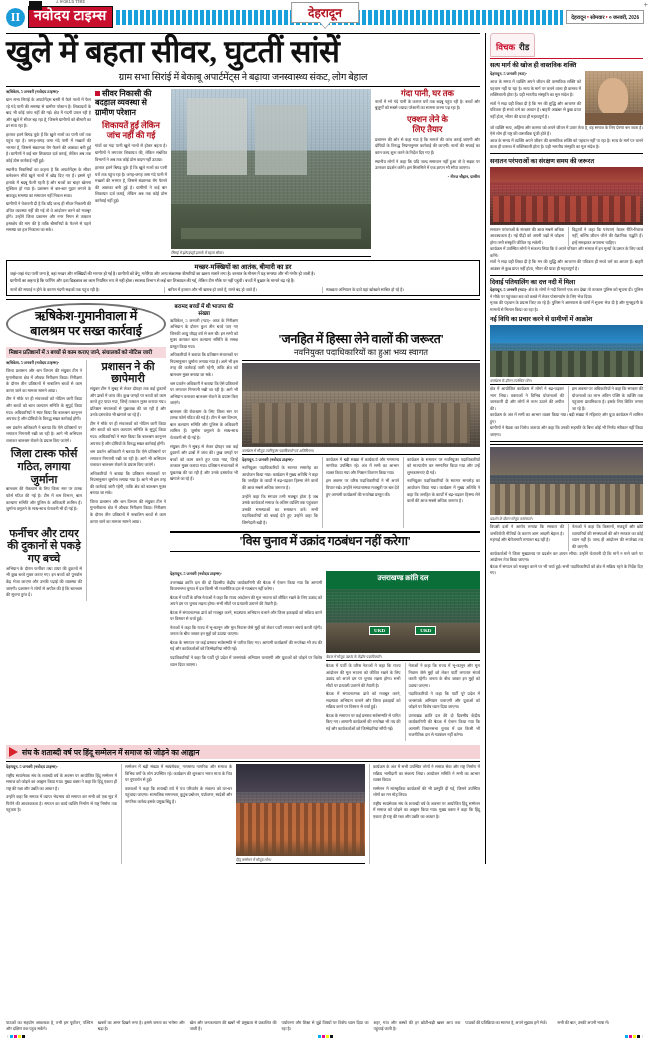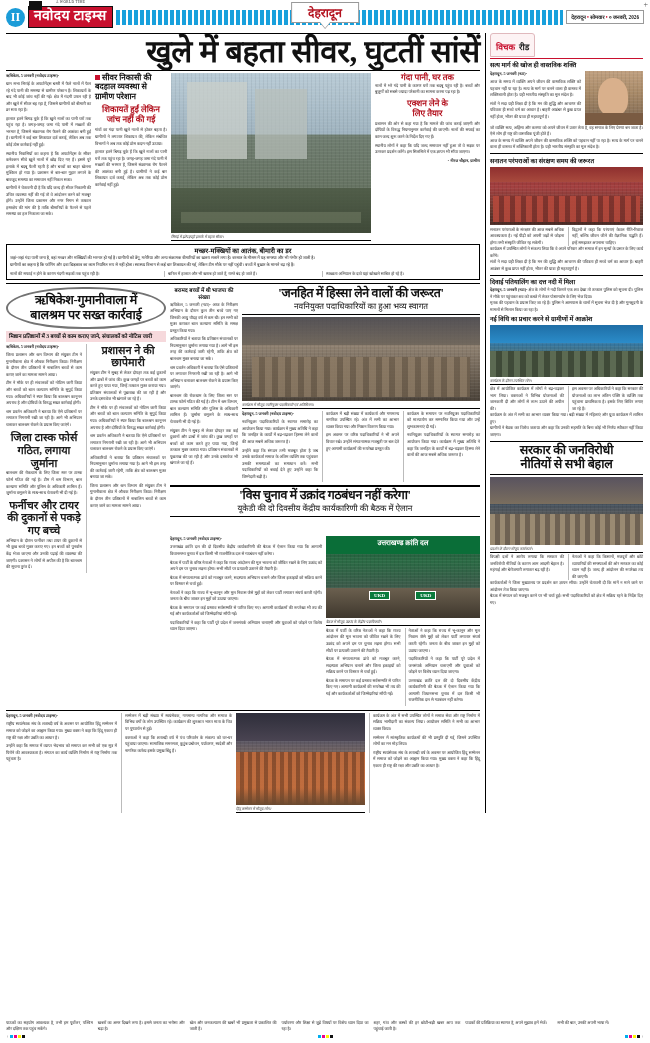--- a/index.html
+++ b/index.html
@@ -50,21 +50,21 @@
   .mh-plus { position:absolute; right:-4px; top:0px; font-size:8px; color:#555; }
 
   
   .body-grid { display:flex; gap:5px; margin-top:3px; }
   .col-main { width:474px; flex:none; }
   .col-right { width:158px; flex:none; border-left:1px solid #000; padding-left:4px; }
 
   
   .lead-head {
     font-size:31px; font-weight:bold; letter-spacing:-.3px;
-    line-height:1.05; text-align:right; margin:2px 0 1px;
+    line-height:1.05; text-align:left; margin:2px 0 1px;
     font-family:"Liberation Serif", serif;
   }
   .lead-sub { font-size:9.6px; text-align:center; margin-bottom:3px; letter-spacing:-.2px; }
 
   
   .tx { font-size:4.05px; line-height:1.62; text-align:justify; color:#1a1a1a; }
   .tx p { margin:0 0 2px; }
 
   .colset { display:flex; gap:4px; }
   .vr { border-left:1px solid #bbb; }
@@ -155,20 +155,21 @@
     <div class="mh-city">देहरादून</div>
     <div class="mh-plus">+</div>
   </div>
 
   <div class="body-grid">
 
     <div class="col-main">
 
       <div style="border-top:1px solid #000;"></div>
       <div class="lead-head">खुले में बहता सीवर, घुटतीं सांसें</div>
+      <div class="lead-sub">ग्राम सभा सिरांई में बेकाबू अपार्टमेंट्स ने बढ़ाया जनस्वास्थ्य संकट, लोग बेहाल</div>
       <div style="border-top:1px solid #000; margin-bottom:2px;"></div>
 
       <div class="colset">
 
         <div style="width:85px;" class="tx">
           <p><b>ऋषिकेश, 5 जनवरी (नवोदय टाइम्स)-</b></p>
           <p>ग्राम सभा सिरांई के अपार्टमेंट्स बस्ती में फैले नालों में फैल रहे गंदे पानी की समस्या से ग्रामीण परेशान हैं। शिकायतों के बाद भी कोई जांच नहीं की गई। क्षेत्र में गंदगी उफन रही है और खुले में सीवर बह रहा है, जिससे ग्रामीणों को बीमारी का डर सता रहा है।</p>
           <p>हालात इतने बिगड़ चुके हैं कि खुले नालों का पानी घरों तक पहुंच रहा है। जगह-जगह जमा गंदे पानी में मच्छरों की भरमार है, जिससे संक्रामक रोग फैलने की आशंका बनी हुई है। ग्रामीणों ने कई बार शिकायत दर्ज कराई, लेकिन अब तक कोई ठोस कार्रवाई नहीं हुई।</p>
           <p>स्थानीय निवासियों का कहना है कि अपार्टमेंट्स के सीवर कनेक्शन सीधे खुले नालों में छोड़ दिए गए हैं। इससे पूरे इलाके में बदबू फैली रहती है और बच्चों का बाहर खेलना मुश्किल हो गया है। प्रशासन से बार-बार गुहार लगाने के बावजूद समस्या का समाधान नहीं निकल सका।</p>
           <p>ग्रामीणों ने चेतावनी दी है कि यदि जल्द ही सीवर निकासी की उचित व्यवस्था नहीं की गई तो वे आंदोलन करने को मजबूर होंगे। उन्होंने जिला प्रशासन और नगर निगम से तत्काल हस्तक्षेप की मांग की है ताकि बीमारियों के फैलने से पहले समस्या का हल निकाला जा सके।</p>
@@ -227,21 +228,21 @@
             <div class="mini-head">मिष्ठान प्रतिष्ठानों में 3 बच्चों से काम कराए जाने, संचालकों को नोटिस जारी</div>
           </div>
           <div class="colset" style="margin-top:2px;">
             <div style="width:76px;" class="tx">
               <p><b>ऋषिकेश, 5 जनवरी (नवोदय टाइम्स)-</b></p>
               <p>जिला प्रशासन और श्रम विभाग की संयुक्त टीम ने गुमानीवाला क्षेत्र में औचक निरीक्षण किया। निरीक्षण के दौरान तीन प्रतिष्ठानों में नाबालिग बच्चों से काम कराए जाने का मामला सामने आया।</p>
               <p>टीम ने मौके पर ही संचालकों को नोटिस जारी किया और बच्चों को बाल कल्याण समिति के सुपुर्द किया गया। अधिकारियों ने स्पष्ट किया कि बालश्रम कानूनन अपराध है और दोषियों के विरुद्ध सख्त कार्रवाई होगी।</p>
               <p>श्रम प्रवर्तन अधिकारी ने बताया कि ऐसे प्रतिष्ठानों पर लगातार निगरानी रखी जा रही है। आगे भी अभियान चलाकर बालश्रम रोकने के प्रयास किए जाएंगे।</p>
               <div class="mini-head-lg" style="text-align:center;margin:3px 0 1px;">जिला टास्क फोर्स गठित, लगाया जुर्माना</div>
               <p>बालश्रम की रोकथाम के लिए जिला स्तर पर टास्क फोर्स गठित की गई है। टीम में श्रम विभाग, बाल कल्याण समिति और पुलिस के अधिकारी शामिल हैं। जुर्माना वसूलने के साथ-साथ चेतावनी भी दी गई है।</p>
-              <div class="mini-head-lg" style="text-align:center;margin:2px 0 1px;">फर्नीचर और टायर की दुकानों से पकड़े गए बच्चे</div>
+              <div class="mini-head-lg" style="text-align:center;margin:14px 0 1px;">फर्नीचर और टायर की दुकानों से पकड़े गए बच्चे</div>
               <p>अभियान के दौरान फर्नीचर तथा टायर की दुकानों से भी कुछ बच्चे मुक्त कराए गए। इन बच्चों को पुनर्वास केंद्र भेजा जाएगा और उनकी पढ़ाई की व्यवस्था की जाएगी। प्रशासन ने लोगों से अपील की है कि बालश्रम की सूचना तुरंत दें।</p>
             </div>
             <div style="width:80px;" class="tx vr">
               <div class="mini-head-lg" style="text-align:center;margin-bottom:1px;padding-left:3px;">प्रशासन ने की छापेमारी</div>
               <div style="padding-left:3px;">
                 <p>संयुक्त टीम ने सुबह से लेकर दोपहर तक कई दुकानों और ढाबों में जांच की। कुछ जगहों पर बच्चों को काम करते हुए पाया गया, जिन्हें तत्काल मुक्त कराया गया। प्रतिष्ठान संचालकों से पूछताछ की जा रही है और उनके दस्तावेज भी खंगाले जा रहे हैं।</p>
                 <p>टीम ने मौके पर ही संचालकों को नोटिस जारी किया और बच्चों को बाल कल्याण समिति के सुपुर्द किया गया। अधिकारियों ने स्पष्ट किया कि बालश्रम कानूनन अपराध है और दोषियों के विरुद्ध सख्त कार्रवाई होगी।</p>
                 <p>श्रम प्रवर्तन अधिकारी ने बताया कि ऐसे प्रतिष्ठानों पर लगातार निगरानी रखी जा रही है। आगे भी अभियान चलाकर बालश्रम रोकने के प्रयास किए जाएंगे।</p>
                 <p>अधिकारियों ने बताया कि प्रतिष्ठान संचालकों पर नियमानुसार जुर्माना लगाया गया है। आगे भी इस तरह की कार्रवाई जारी रहेगी, ताकि क्षेत्र को बालश्रम मुक्त बनाया जा सके।</p>
                 <p>जिला प्रशासन और श्रम विभाग की संयुक्त टीम ने गुमानीवाला क्षेत्र में औचक निरीक्षण किया। निरीक्षण के दौरान तीन प्रतिष्ठानों में नाबालिग बच्चों से काम कराए जाने का मामला सामने आया।</p>
@@ -256,21 +257,21 @@
 
             <div style="width:68px;" class="tx">
               <div class="mini-head" style="text-align:center;">बरामद बच्चों में थी भाजपा की संख्या</div>
               <p style="margin-top:1px">ऋषिकेश, 5 जनवरी (नटा)- आज के निरीक्षण अभियान के दौरान कुल तीन बच्चे पाए गए जिनकी आयु चौदह वर्ष से कम थी। इन सभी को मुक्त कराकर बाल कल्याण समिति के समक्ष प्रस्तुत किया गया।</p>
               <p>अधिकारियों ने बताया कि प्रतिष्ठान संचालकों पर नियमानुसार जुर्माना लगाया गया है। आगे भी इस तरह की कार्रवाई जारी रहेगी, ताकि क्षेत्र को बालश्रम मुक्त बनाया जा सके।</p>
               <p>श्रम प्रवर्तन अधिकारी ने बताया कि ऐसे प्रतिष्ठानों पर लगातार निगरानी रखी जा रही है। आगे भी अभियान चलाकर बालश्रम रोकने के प्रयास किए जाएंगे।</p>
               <p>बालश्रम की रोकथाम के लिए जिला स्तर पर टास्क फोर्स गठित की गई है। टीम में श्रम विभाग, बाल कल्याण समिति और पुलिस के अधिकारी शामिल हैं। जुर्माना वसूलने के साथ-साथ चेतावनी भी दी गई है।</p>
               <p>संयुक्त टीम ने सुबह से लेकर दोपहर तक कई दुकानों और ढाबों में जांच की। कुछ जगहों पर बच्चों को काम करते हुए पाया गया, जिन्हें तत्काल मुक्त कराया गया। प्रतिष्ठान संचालकों से पूछताछ की जा रही है और उनके दस्तावेज भी खंगाले जा रहे हैं।</p>
             </div>
 
-            <div style="width:238px;">
+            <div style="width:238px;margin-top:30px;">
               <div class="sec-quote">'जनहित में हिस्सा लेने वालों की जरूरत'</div>
               <div class="sec-quote-sub">नवनियुक्त पदाधिकारियों का हुआ भव्य स्वागत</div>
               <div class="hr-t"></div>
               <div class="photo group" style="height:84px;">
                 <div class="grain"></div>
                 <div style="position:absolute;left:0;top:0;width:100%;height:34%;background:linear-gradient(#4a4a52,#6a6258);opacity:.8;"></div>
                 <div style="position:absolute;left:4%;bottom:4%;width:92%;height:48%;background:repeating-linear-gradient(90deg,#8c7a64 0 7px,#6d5e4c 7px 13px);opacity:.85;"></div>
               </div>
               <div class="cap cap-line">कार्यक्रम में मौजूद नवनियुक्त पदाधिकारी एवं अतिथिगण।</div>
               <div class="colset" style="margin-top:2px;">
@@ -292,21 +293,20 @@
                   </div>
                 </div>
               </div>
             </div>
           </div>
 
           <div class="hr-b" style="margin-top:3px;"></div>
 
           <div>
             <div class="sec-quote">'विस चुनाव में उक्रांद गठबंधन नहीं करेगा'</div>
-            <div class="sec-quote-sub">यूकेडी की दो दिवसीय केंद्रीय कार्यकारिणी की बैठक में ऐलान</div>
             <div class="hr-t"></div>
             <div class="colset" style="margin-top:19px;">
               <div style="width:152px;" class="tx">
                 <p><b>देहरादून, 5 जनवरी (नवोदय टाइम्स)-</b></p>
                 <p>उत्तराखंड क्रांति दल की दो दिवसीय केंद्रीय कार्यकारिणी की बैठक में ऐलान किया गया कि आगामी विधानसभा चुनाव में दल किसी भी राजनीतिक दल से गठबंधन नहीं करेगा।</p>
                 <p>बैठक में पार्टी के वरिष्ठ नेताओं ने कहा कि राज्य आंदोलन की मूल भावना को जीवित रखने के लिए उक्रांद को अपने दम पर चुनाव लड़ना होगा। सभी सीटों पर प्रत्याशी उतारने की तैयारी है।</p>
                 <p>बैठक में संगठनात्मक ढांचे को मजबूत करने, सदस्यता अभियान चलाने और जिला इकाइयों को सक्रिय करने पर विस्तार से चर्चा हुई।</p>
                 <p>नेताओं ने कहा कि राज्य में भू-कानून और मूल निवास जैसे मुद्दों को लेकर पार्टी लगातार संघर्ष करती रहेगी। जनता के बीच जाकर इन मुद्दों को उठाया जाएगा।</p>
                 <p>बैठक के समापन पर कई प्रस्ताव सर्वसम्मति से पारित किए गए। आगामी कार्यक्रमों की रूपरेखा भी तय की गई और कार्यकर्ताओं को जिम्मेदारियां सौंपी गईं।</p>
                 <p>पदाधिकारियों ने कहा कि पार्टी पूरे प्रदेश में जनसंपर्क अभियान चलाएगी और युवाओं को जोड़ने पर विशेष ध्यान दिया जाएगा।</p>
@@ -335,20 +335,21 @@
                     </div>
                   </div>
                 </div>
               </div>
             </div>
           </div>
         </div>
       </div>
 
       <div style="margin-top:4px;">
+        <div class="red-strip">संघ के शताब्दी वर्ष पर हिंदू सम्मेलन में समाज को जोड़ने का आह्वान</div>
         <div class="hr-t"></div>
         <div class="colset" style="margin-top:2px;">
           <div style="width:112px;" class="tx">
             <p><b>देहरादून, 5 जनवरी (नवोदय टाइम्स)-</b></p>
             <p>राष्ट्रीय स्वयंसेवक संघ के शताब्दी वर्ष के अवसर पर आयोजित हिंदू सम्मेलन में समाज को जोड़ने का आह्वान किया गया। मुख्य वक्ता ने कहा कि हिंदू एकता ही राष्ट्र की रक्षा और उन्नति का आधार है।</p>
             <p>उन्होंने कहा कि समाज में व्याप्त भेदभाव को समाप्त कर सभी को एक सूत्र में पिरोने की आवश्यकता है। संगठन का कार्य व्यक्ति निर्माण से राष्ट्र निर्माण तक पहुंचता है।</p>
           </div>
           <div style="width:112px;" class="tx vr">
             <div style="padding-left:3px">
               <p>सम्मेलन में बड़ी संख्या में स्वयंसेवक, गणमान्य नागरिक और समाज के विभिन्न वर्गों के लोग उपस्थित रहे। कार्यक्रम की शुरुआत भारत माता के चित्र पर पुष्पार्चन से हुई।</p>
@@ -436,22 +437,20 @@
       <div class="colset" style="margin-top:1px;">
         <div style="flex:1" class="tx">क्षेत्र में आयोजित कार्यक्रम में लोगों ने बढ़-चढ़कर भाग लिया। वक्ताओं ने विभिन्न योजनाओं की जानकारी दी और लोगों से लाभ उठाने की अपील की।</div>
         <div style="flex:1" class="tx vr">
           <div style="padding-left:3px">इस अवसर पर अधिकारियों ने कहा कि सरकार की योजनाओं का लाभ अंतिम पंक्ति के व्यक्ति तक पहुंचाना प्राथमिकता है। इसके लिए शिविर लगाए जा रहे हैं।</div>
         </div>
       </div>
       <div class="tx">कार्यक्रम के अंत में सभी का आभार व्यक्त किया गया। बड़ी संख्या में महिलाएं और युवा कार्यक्रम में शामिल हुए।</div>
       <div class="tx">ग्रामीणों ने बैठक कर विरोध जताया और कहा कि उनकी सहमति के बिना कोई भी निर्णय स्वीकार नहीं किया जाएगा।</div>
 
       <div class="r-rule"></div>
-      <div class="r-big" style="white-space:pre-line;text-align:center;">सरकार की जनविरोधी
-नीतियों से सभी बेहाल</div>
       <div class="hr-t"></div>
       <div class="photo crowd" style="height:68px;">
         <div class="grain"></div>
         <div style="position:absolute;left:0;top:0;width:100%;height:40%;background:linear-gradient(#59535f,#7a6e5e);"></div>
         <div style="position:absolute;left:0;bottom:0;width:100%;height:46%;background:repeating-linear-gradient(90deg,#9a8a72 0 5px,#6e6152 5px 10px);"></div>
       </div>
       <div class="cap cap-line">प्रदर्शन के दौरान मौजूद कार्यकर्ता।</div>
       <div class="colset" style="margin-top:1px;">
         <div style="flex:1" class="tx">विपक्षी दलों ने आरोप लगाया कि सरकार की जनविरोधी नीतियों के कारण आम आदमी बेहाल है। महंगाई और बेरोजगारी लगातार बढ़ रही है।</div>
         <div style="flex:1" class="tx vr">

